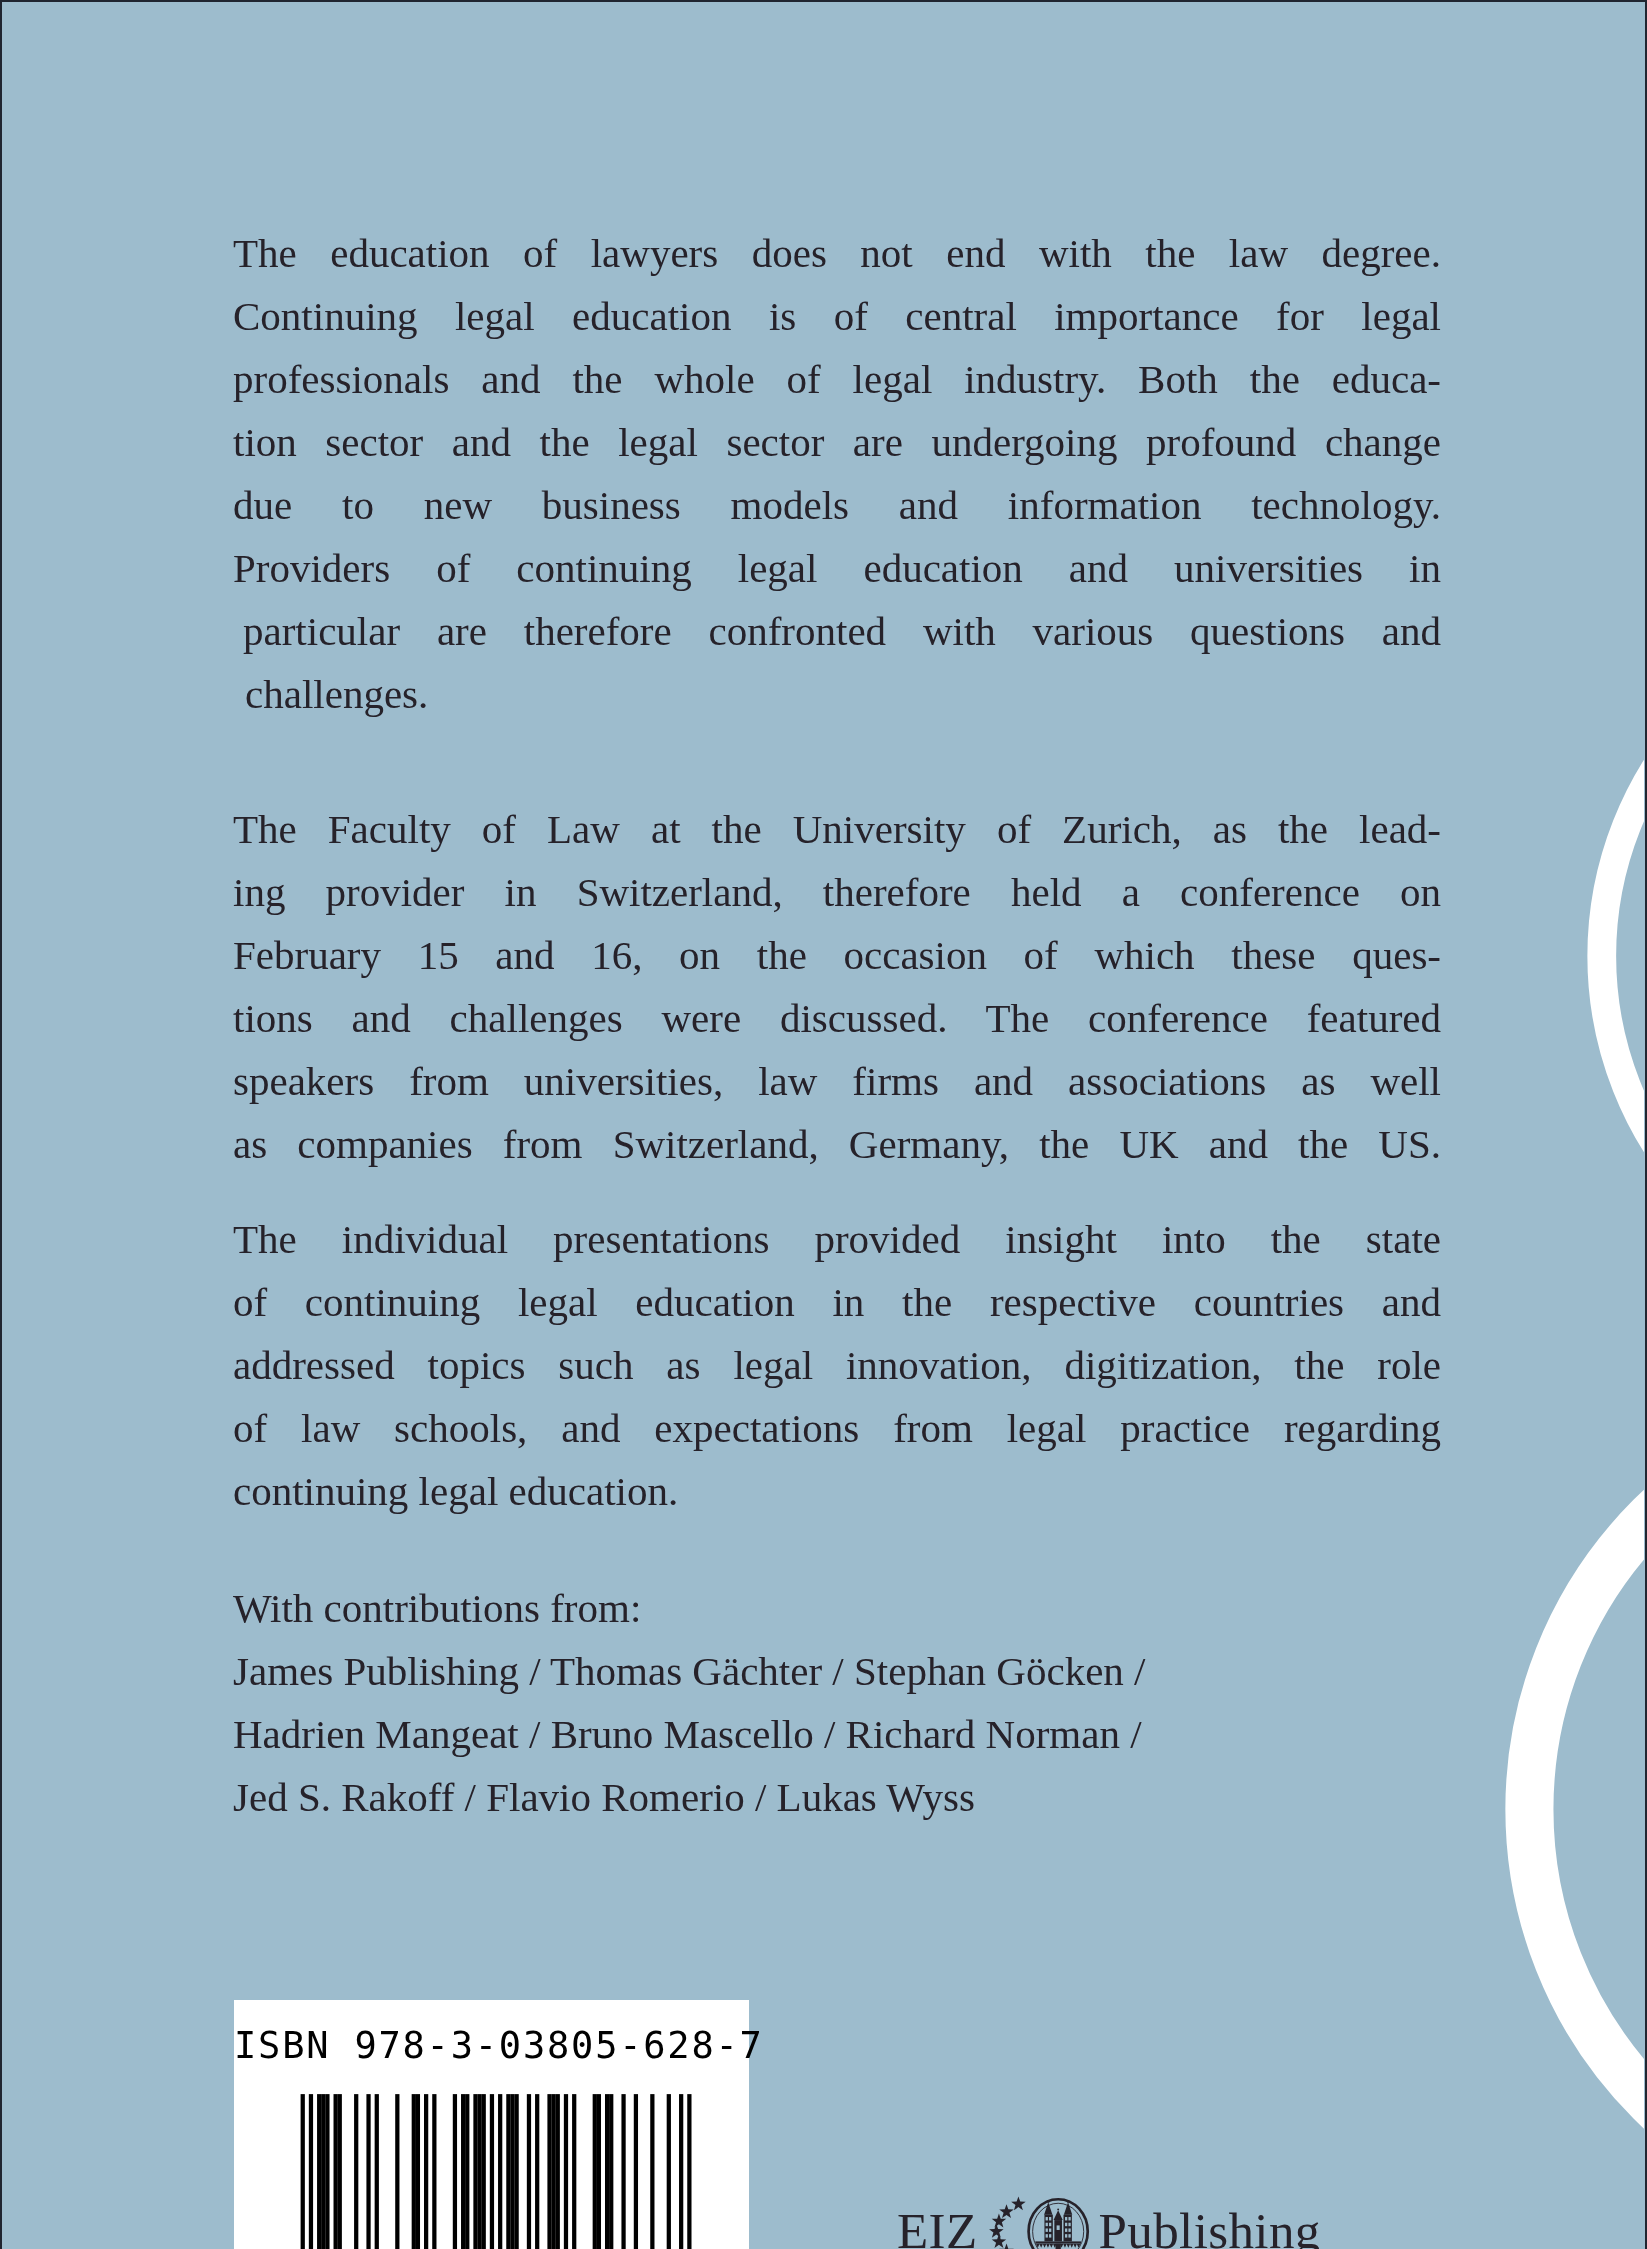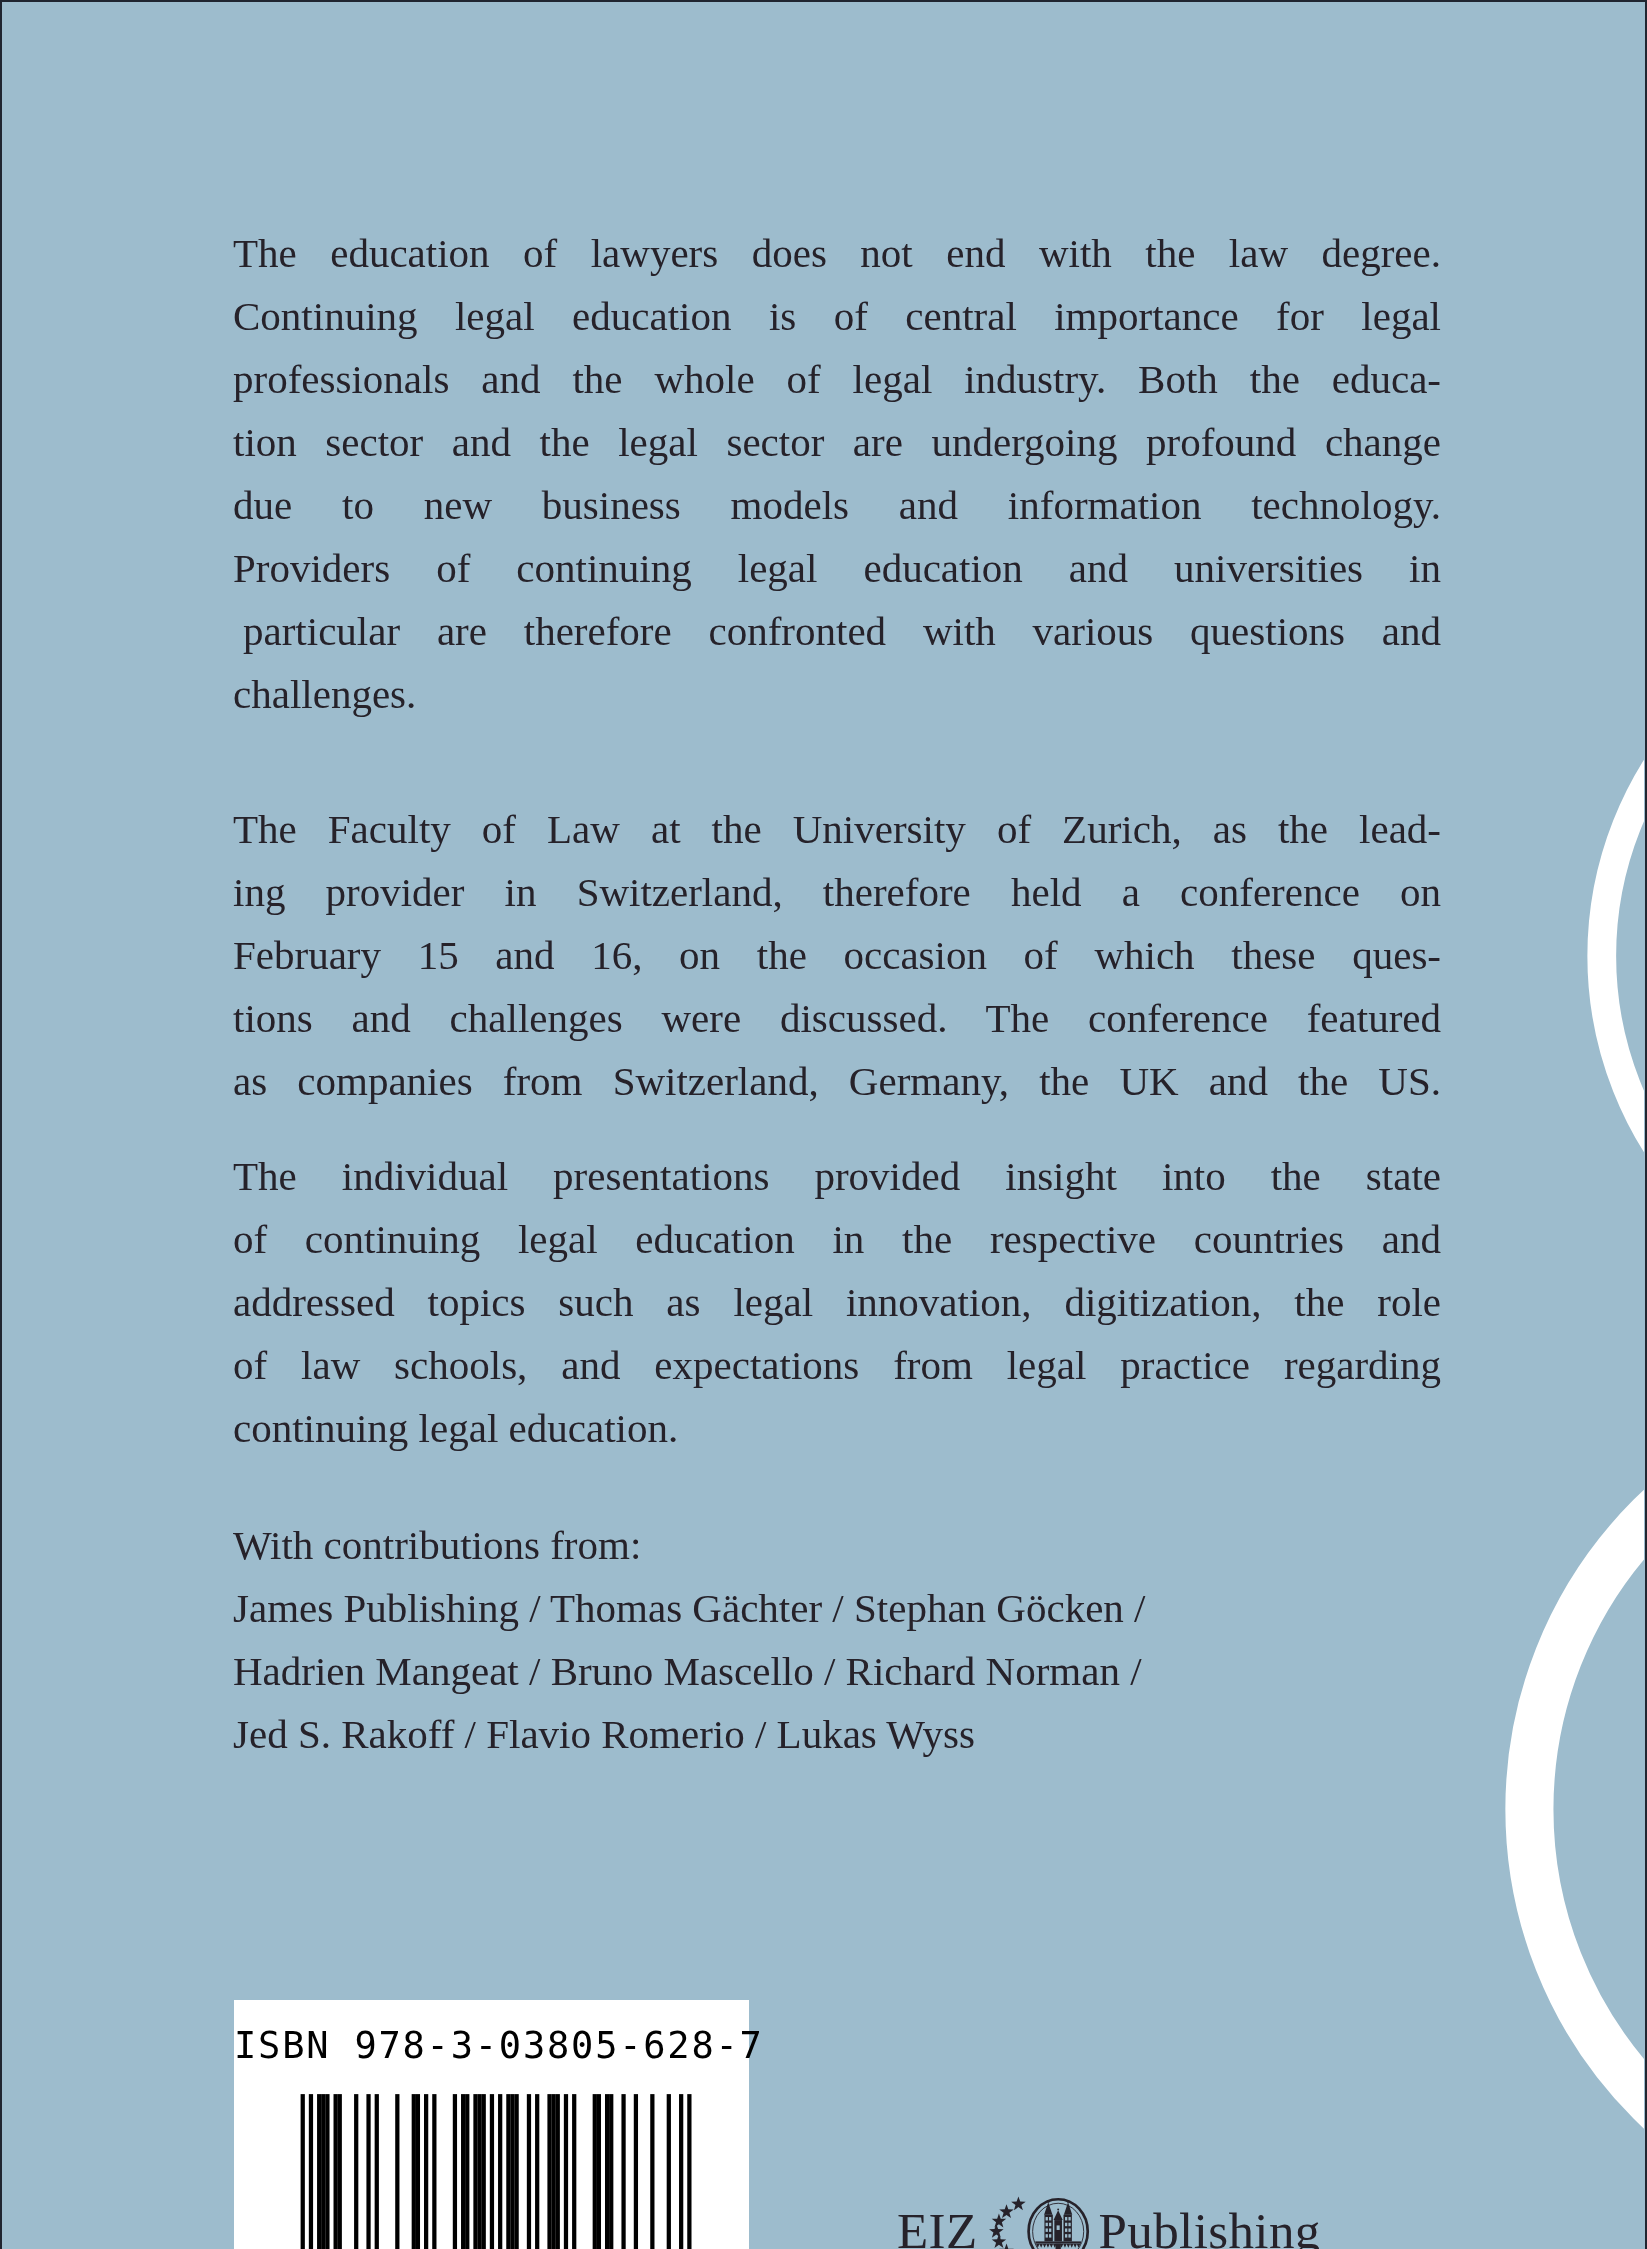--- a/index.html
+++ b/index.html
@@ -72,27 +72,28 @@
   <div class="textcol">
 
     <div class="para">
         <div class="jline" style="letter-spacing: 0px;">The education of lawyers does not end with the law degree.</div>
         <div class="jline" style="letter-spacing: 0px;">Continuing legal education is of central importance for legal</div>
         <div class="jline" style="letter-spacing: 0px;">professionals and the whole of legal industry. Both the educa-</div>
         <div class="jline" style="letter-spacing: 0px;">tion sector and the legal sector are undergoing profound change</div>
         <div class="jline" style="letter-spacing: 0px;">due to new business models and information technology.</div>
         <div class="jline" style="letter-spacing: 0px;">Providers of continuing legal education and universities in</div>
         <div class="jline" style="letter-spacing: 0px; margin-left: 10px;">particular are therefore confronted with various questions and</div>
-        <div class="jline lastline" style="letter-spacing: 0px;">challenges.</div>
+        <div class="jline lastline" style="letter-spacing: 0px; margin-left: 12px;">challenges.</div>
       </div>
       <div class="para p2">
         <div class="jline" style="letter-spacing: 0px;">The Faculty of Law at the University of Zurich, as the lead-</div>
         <div class="jline" style="letter-spacing: 0px;">ing provider in Switzerland, therefore held a conference on</div>
         <div class="jline" style="letter-spacing: 0px;">February 15 and 16, on the occasion of which these ques-</div>
         <div class="jline" style="letter-spacing: 0px;">tions and challenges were discussed. The conference featured</div>
+        <div class="jline" style="letter-spacing: 0px;">speakers from universities, law firms and associations as well</div>
         <div class="jline" style="letter-spacing: 0px;">as companies from Switzerland, Germany, the UK and the US.</div>
         <div class="jline" style="letter-spacing: 0px; margin-top: 32px;">The individual presentations provided insight into the state</div>
         <div class="jline" style="letter-spacing: 0px;">of continuing legal education in the respective countries and</div>
         <div class="jline" style="letter-spacing: 0px;">addressed topics such as legal innovation, digitization, the role</div>
         <div class="jline" style="letter-spacing: 0px;">of law schools, and expectations from legal practice regarding</div>
         <div class="jline lastline" style="letter-spacing: 0px;">continuing legal education.</div>
       </div>
       <div class="contrib">
       <div class="cline">With contributions from:</div>
       <div id="contrib-lines">

